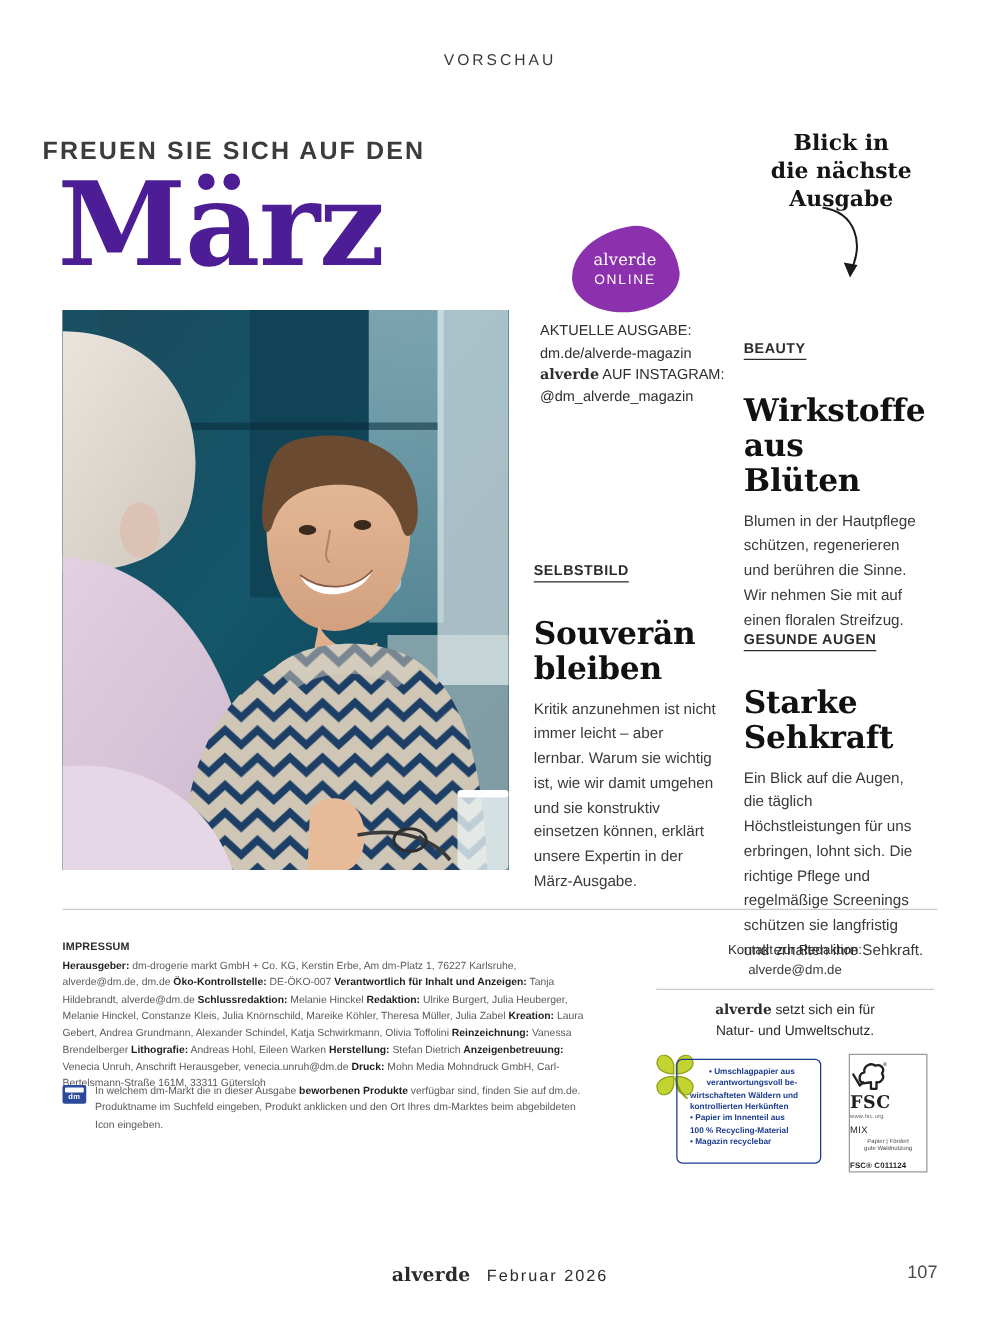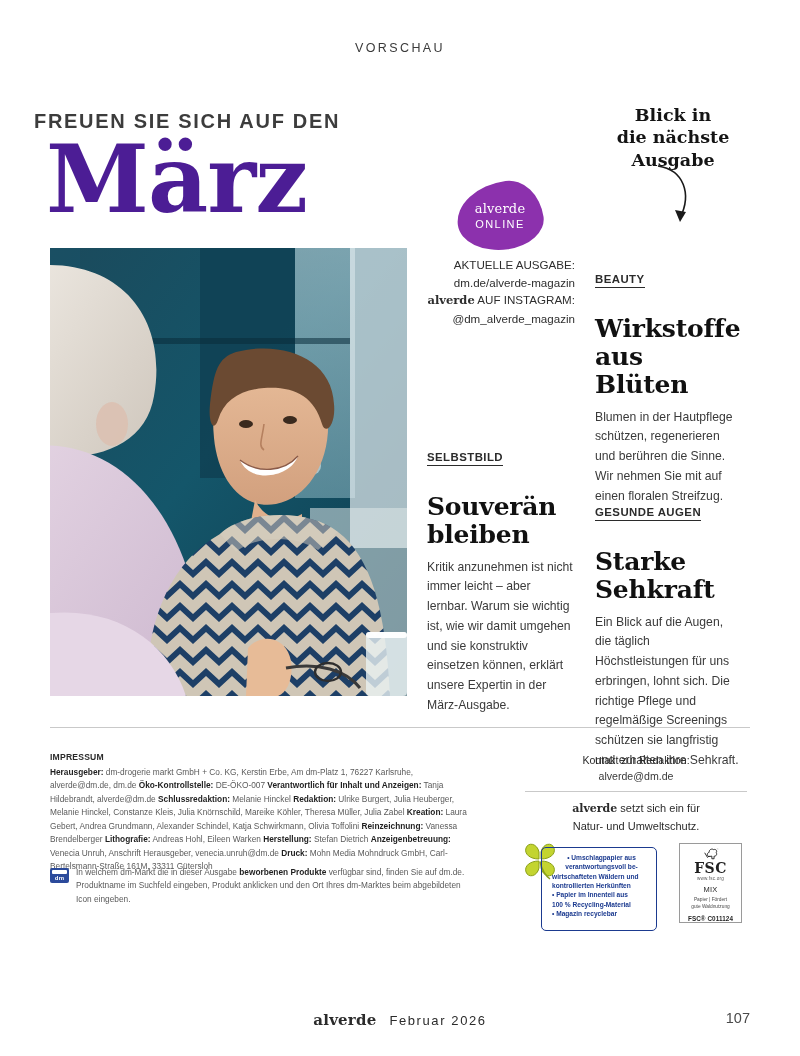--- a/index.html
+++ b/index.html
@@ -110,24 +110,24 @@
   }
   .blob-online {
     font-size: 11px;
     letter-spacing: 1.4px;
     margin-top: 1px;
   }
 
   
   .aktuelle {
     position: absolute;
-    left: 395px;
+    left: 432px;
     top: 256px;
     width: 180px;
-    text-align: right;
+    text-align: left;
     font-size: 11.6px;
     line-height: 1.52;
     color: #2e2e2e;
   }
   .aktuelle .serif-al {
     font-family: "DejaVu Serif", "Liberation Serif", serif;
     font-weight: 700;
     font-size: 11.5px;
   }
 
@@ -305,27 +305,26 @@
     width: 44px;
     height: 44px;
   }
 
   
   .fsc {
     position: absolute;
     left: 679px;
     top: 843px;
     width: 63px;
-    height: 80px;
+    height: 95px;
     border: 1px solid #9a9a9a;
     box-sizing: border-box;
     background: #fff;
     display: flex;
     flex-direction: column;
-    align-items: center;
     padding-top: 3px;
     color: #1f1f1f;
   }
   .fsc-tree { width: 30px; height: 27px; }
   .fsc-word {
     font-family: "DejaVu Serif", "Liberation Serif", serif;
     font-size: 14px;
     font-weight: 700;
     letter-spacing: .5px;
     line-height: 1;

